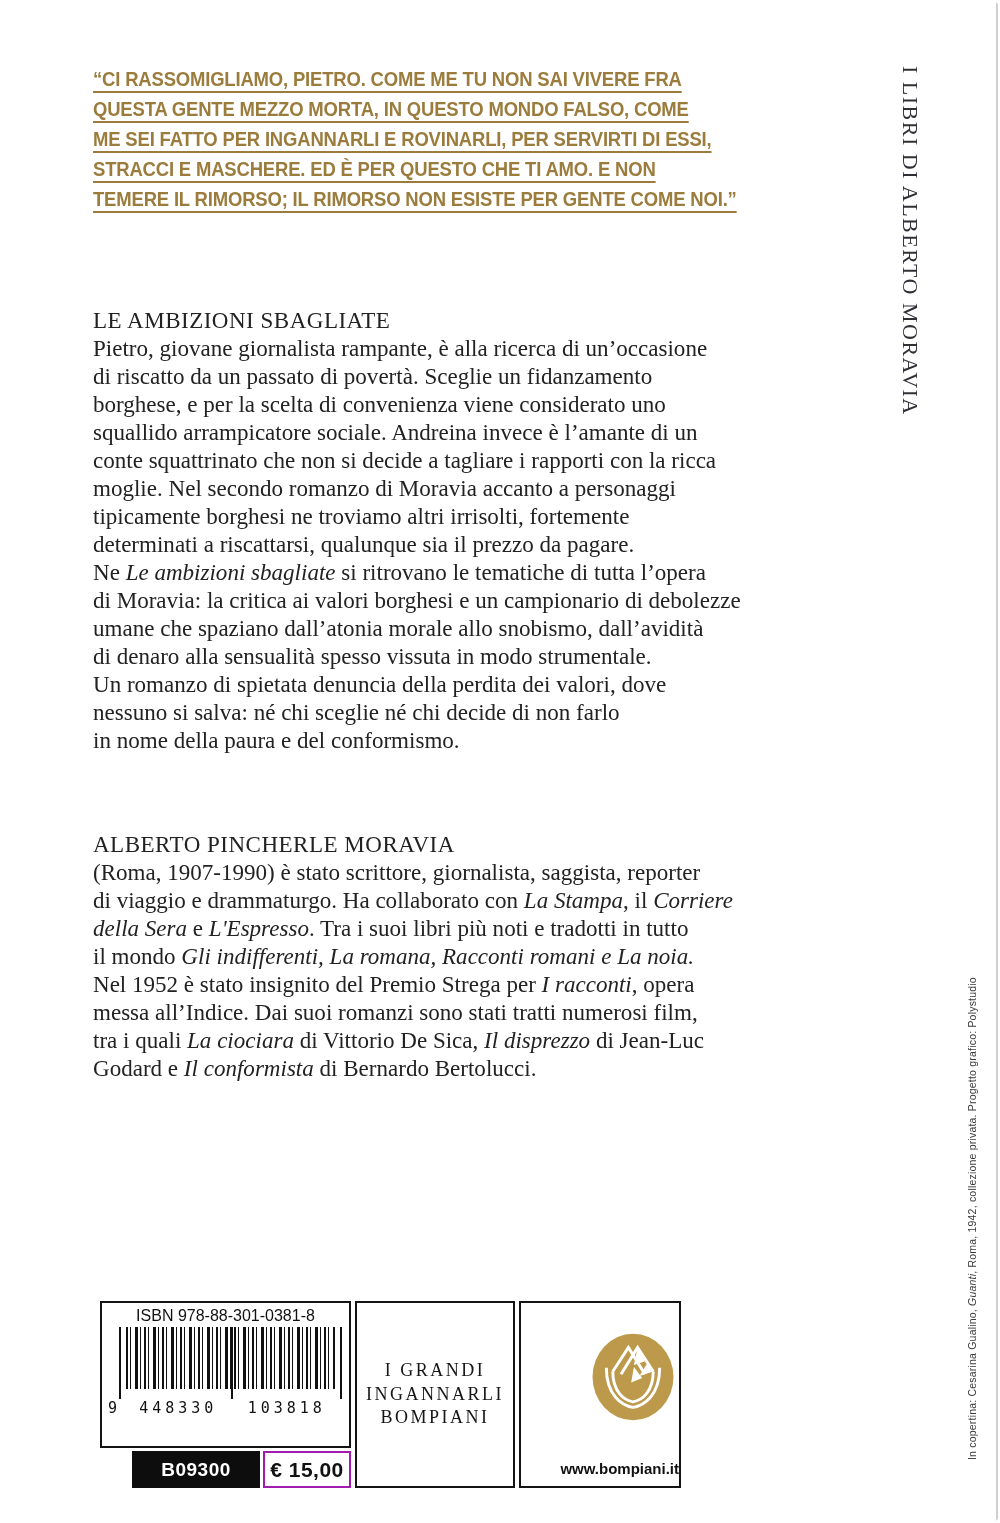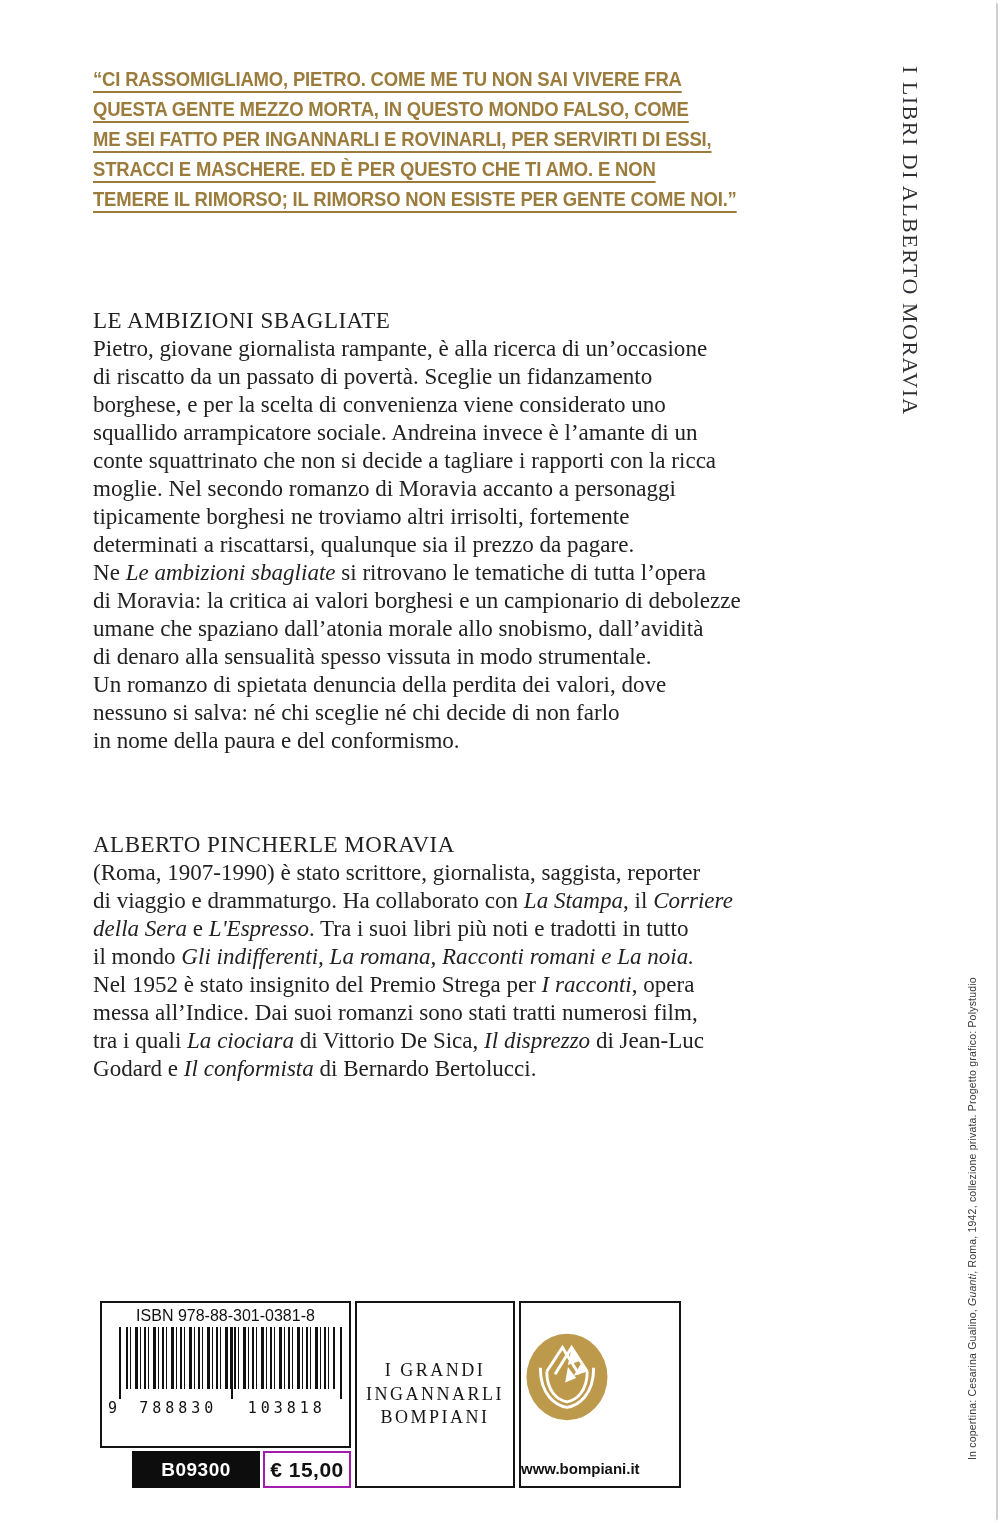--- a/index.html
+++ b/index.html
@@ -60,21 +60,21 @@
   .digits .d9{ width:16px; }
   .digits .grp{ flex:1; text-align:center; letter-spacing:4px; }
   .price-row{ height:37px; margin-top:3px; display:flex;padding-left:32px; }
   .code-box{ width:128px; background:#0d0d0d; color:#fff; display:flex; align-items:center; justify-content:center;
     font-weight:bold; font-size:19px; letter-spacing:0.5px; }
   .price-box{ flex:1; margin-left:3px; border:2px solid #a21caf; display:flex; align-items:center; justify-content:center;
     font-weight:bold; font-size:21px; color:#111; letter-spacing:0.5px; }
   .cell2{ width:156px; border:2px solid #141414; display:flex; flex-direction:column; align-items:center; justify-content:center;
     font-family:"Liberation Serif", serif; }
   .series-line{ font-size:18px; letter-spacing:2.5px; line-height:23.5px; color:#161616; white-space:pre; }
-  .cell3,.cell4{ border:2px solid #141414; display:flex; flex-direction:column; align-items:flex-start; }
+  .cell3,.cell4{ border:2px solid #141414; display:flex; flex-direction:column; align-items:flex-end; }
   .cell3{ width:158px; } .cell4{ width:170px; }
   .logo{ margin-top:26px; }
   .site-url{ margin-top:auto; margin-bottom:9px; font-weight:bold; font-size:15px; color:#111; }
 </style>
 </head>
 <body>
 
 <div class="page">
 
   <div class="quote">
@@ -134,21 +134,21 @@
       <div class="barcode-box">
         <div class="isbn-label">ISBN 978-88-301-0381-8</div>
         <div class="bars-wrap">
           <div class="bars"></div>
           <div class="guard g-left"></div>
           <div class="guard g-mid"></div>
           <div class="guard g-right"></div>
         </div>
         <div class="digits">
           <span class="d9">9</span>
-          <span class="grp">788830</span>
+          <span class="grp">448330</span>
           <span class="grp">103818</span>
         </div>
       </div>
       <div class="price-row">
         <div class="code-box">B09300</div>
         <div class="price-box">€ 15,00</div>
       </div>
     </div>
 
     <div class="cell2">

